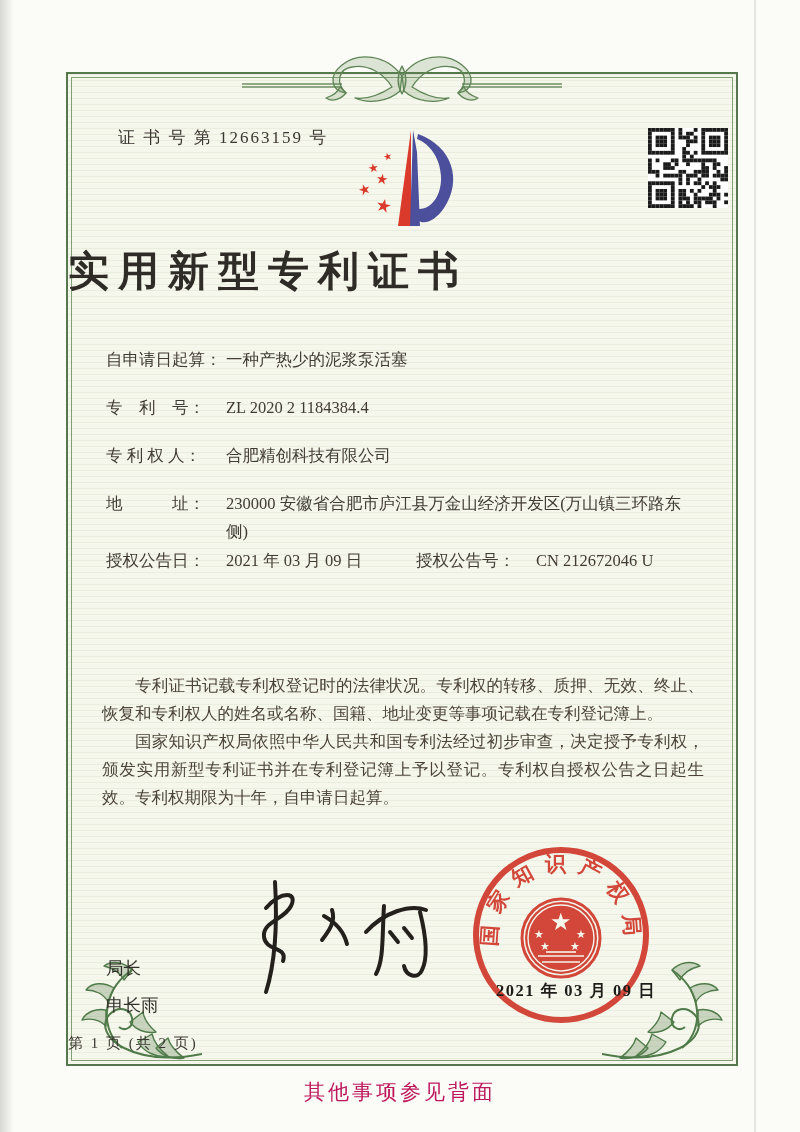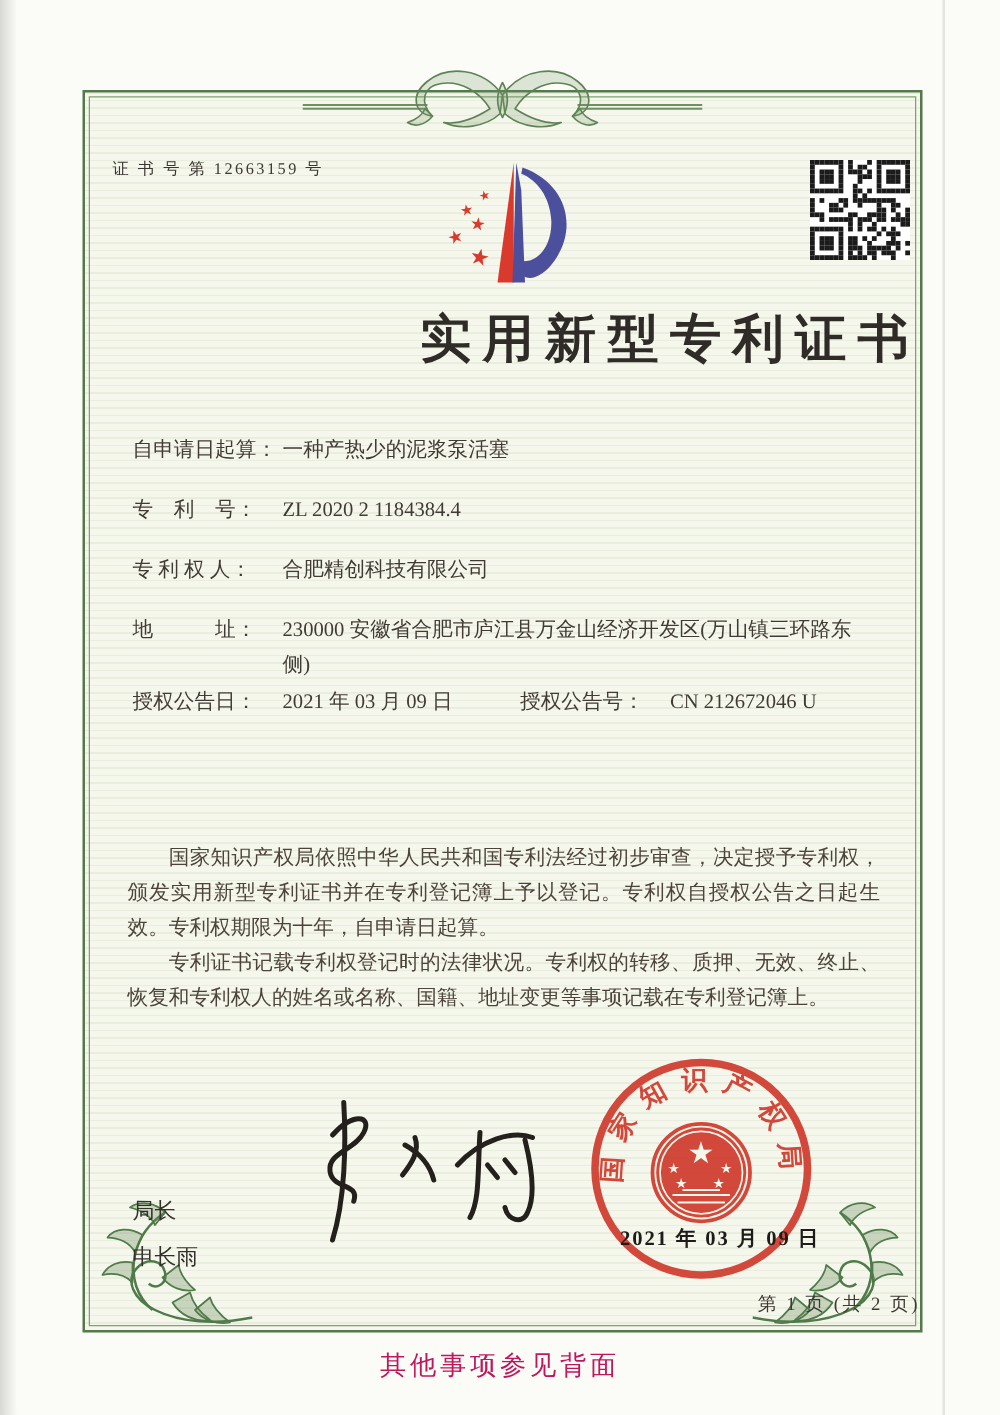--- a/index.html
+++ b/index.html
@@ -27,27 +27,27 @@
   .frame .inner-line{
     position:absolute;left:3px;top:3px;right:3px;bottom:3px;
     border:1px solid #7fa173;pointer-events:none;
   }
 
   .orn-top{position:absolute;left:50%;top:-30px;transform:translateX(-50%);width:320px;height:64px;}
   .orn-corner{position:absolute;width:150px;height:118px;}
   .orn-bl{left:-16px;bottom:-12px;}
   .orn-br{right:-16px;bottom:-12px;transform:scaleX(-1);}
 
-  .cert-no{position:absolute;left:22px;top:52px;font-size:13px;letter-spacing:2px;color:#3a3631;}
+  .cert-no{position:absolute;left:50px;top:52px;font-size:17px;letter-spacing:2px;color:#3a3631;}
 
   .logo{position:absolute;left:272px;top:48px;width:134px;height:112px;}
   .qr{position:absolute;left:580px;top:54px;width:80px;height:80px;background:#fff;}
 
   .title{
-    position:absolute;left:0;top:170px;width:100%;text-align:right;
+    position:absolute;left:0;top:170px;width:100%;text-align:left;
     font-size:41px;font-weight:600;letter-spacing:9px;color:#2f2c27;white-space:nowrap;
   }
 
   .fields{position:absolute;left:38px;top:272px;width:600px;font-size:16.5px;color:#403b34;}
   .f-row{display:flex;line-height:28px;margin-bottom:20px;}
   .f-label{width:120px;flex:0 0 120px;white-space:nowrap;}
   .f-value{width:462px;}
   .f-row.address{margin-bottom:0;height:56px;}
   .grant-row{display:flex;line-height:28px;margin-top:1px;}
   .grant-row .f-value1{width:190px;flex:0 0 190px;}
@@ -60,21 +60,21 @@
 
   .signer{position:absolute;left:38px;top:848px;font-size:17.5px;line-height:37px;color:#33302b;margin-top:28px;}
   .signature{position:absolute;left:146px;top:800px;width:240px;height:130px;}
 
   .seal{position:absolute;left:404px;top:772px;width:178px;height:178px;}
   .seal-date{
     position:absolute;left:428px;top:906px;font-size:16.5px;font-weight:600;
     letter-spacing:1.5px;color:#1e1c19;white-space:nowrap;
   }
 
-  .page-no{position:absolute;left:0;top:960px;width:100%;text-align:right;font-size:15px;color:#3c3833;letter-spacing:2px;}
+  .page-no{position:absolute;left:0;top:960px;width:100%;text-align:left;font-size:15px;color:#3c3833;letter-spacing:2px;}
   .back-note{position:absolute;left:0;top:1078px;width:100%;text-align:center;font-size:21px;color:#be185d;letter-spacing:3px;}
 </style>
 </head>
 <body>
 
 <div class="scan-edge-left"></div>
 <div class="scan-edge-right"></div>
 
 <div class="frame">
   <div class="inner-line"></div>
@@ -386,22 +386,22 @@
     </div>
     <div class="grant-row">
       <span class="f-label">授权公告日：</span>
       <span class="f-value1">2021 年 03 月 09 日</span>
       <span class="f-label">授权公告号：</span>
       <span>CN 212672046 U</span>
     </div>
   </div>
 
   <div class="paragraphs">
+    <p>专利证书记载专利权登记时的法律状况。专利权的转移、质押、无效、终止、恢复和专利权人的姓名或名称、国籍、地址变更等事项记载在专利登记簿上。</p>
     <p>国家知识产权局依照中华人民共和国专利法经过初步审查，决定授予专利权，颁发实用新型专利证书并在专利登记簿上予以登记。专利权自授权公告之日起生效。专利权期限为十年，自申请日起算。</p>
-    <p>专利证书记载专利权登记时的法律状况。专利权的转移、质押、无效、终止、恢复和专利权人的姓名或名称、国籍、地址变更等事项记载在专利登记簿上。</p>
   </div>
 
   <div class="signer">
     <div>局长</div>
     <div>申长雨</div>
   </div>
 
   <svg class="signature" viewBox="0 0 240 130">
     <g fill="none" stroke="#24211d" stroke-width="4" stroke-linecap="round" stroke-linejoin="round">
       <path d="M52,34 C68,16 84,18 77,32 C70,46 48,48 50,63 C52,78 74,72 69,87"></path>

